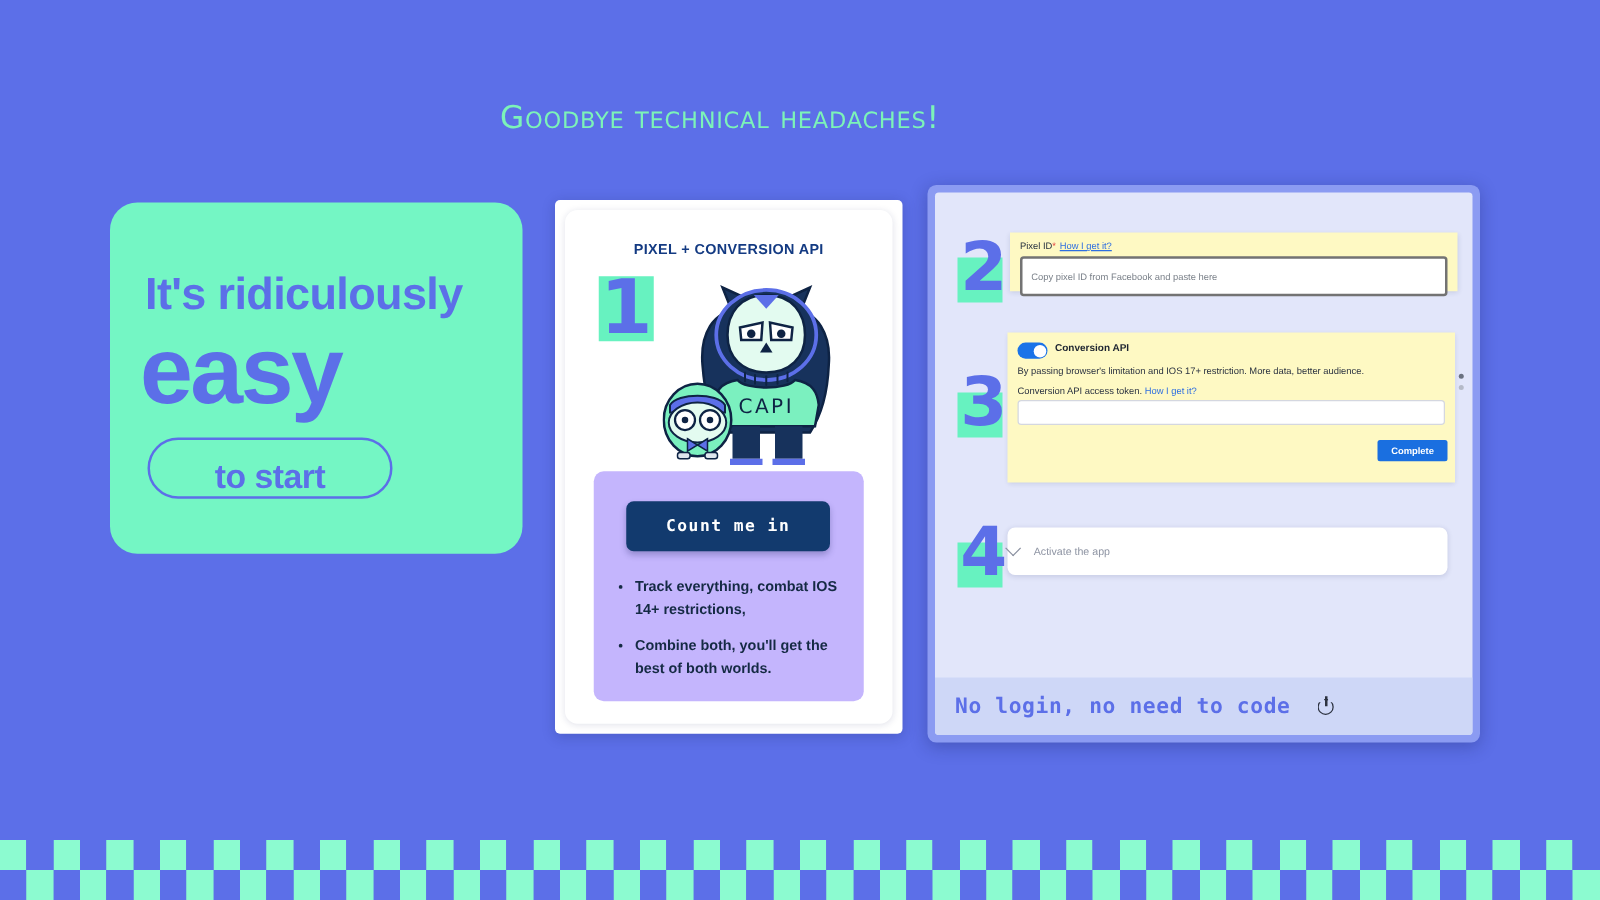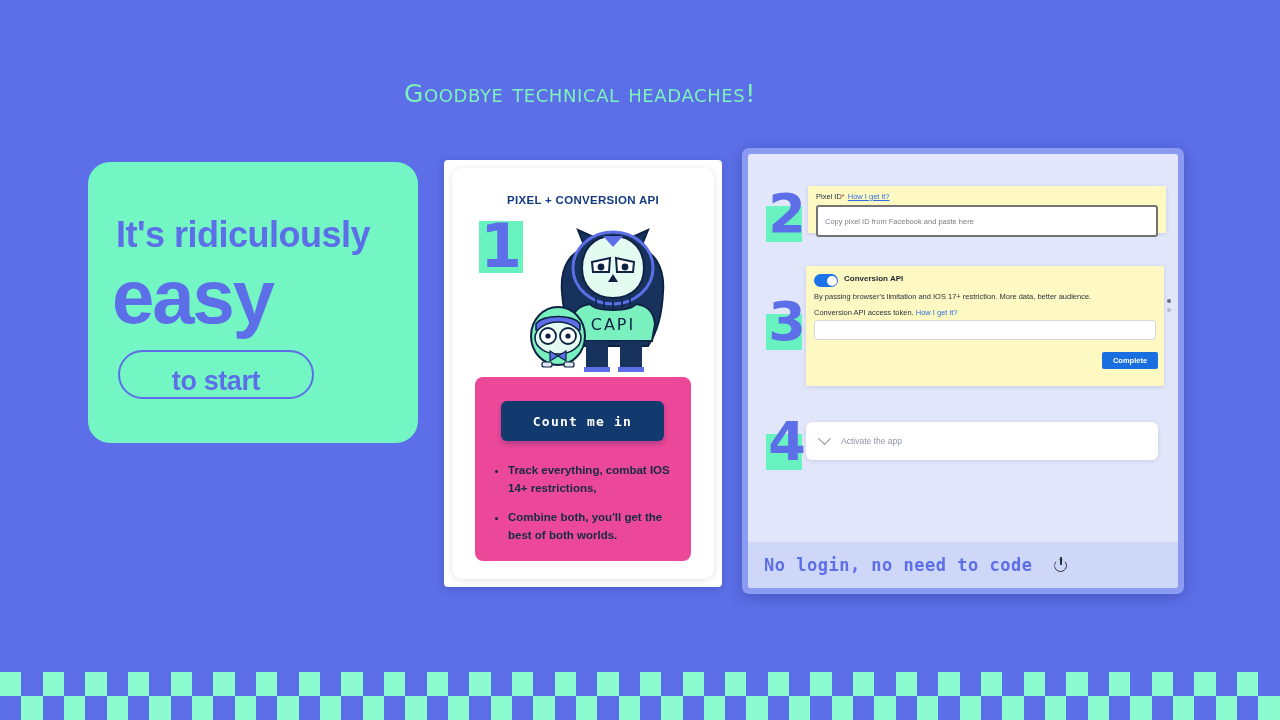--- a/index.html
+++ b/index.html
@@ -14,21 +14,21 @@
     width: 1280px; height: 720px;
     background: #5c6fe8;
     overflow: hidden;
   }
 
   
   #headline {
     position: absolute;
     left: 400px; top: 78px;
     width: 360px;
-    text-align: center;
+    text-align: left;
     color: #7cf3b8;
     font-family: "DejaVu Sans", sans-serif;
     font-size: 25px;
     line-height: 31px;
     font-variant: small-caps;
     letter-spacing: 0.6px;
     font-weight: 400;
   }
 
   
@@ -124,21 +124,21 @@
   }
 
   
   #owls { position: absolute; left: 78px; top: 38px; }
 
   
   #mint-panel {
     position: absolute;
     left: 23px; top: 209px;
     width: 216px; height: 184px;
-    background: #ec4899;
+    background: #c4b5fd;
     border-radius: 8px;
   }
   #count-btn {
     position: absolute;
     left: 26px; top: 24px;
     width: 163px; height: 40px;
     background: #123a6e;
     border: none;
     border-radius: 6px;
     color: #ffffff;
@@ -270,21 +270,20 @@
     font-family: "Liberation Sans", sans-serif;
   }
 
   #card4 {
     position: absolute; left: 58px; top: 268px;
     width: 352px; height: 38px;
     background: #ffffff;
     border-radius: 6px;
     box-shadow: 0 1px 4px rgba(30,40,90,.13);
     display: flex; align-items: center;
-    padding-left: 14px;
   }
   #chev {
     width: 9px; height: 9px;
     border-right: 1.4px solid #8a90a0;
     border-bottom: 1.4px solid #8a90a0;
     transform: rotate(45deg) translate(-2px,-2px);
     margin-right: 12px;
   }
   #activate-label { font-size: 8.5px; color: #8e94a3; }
 

